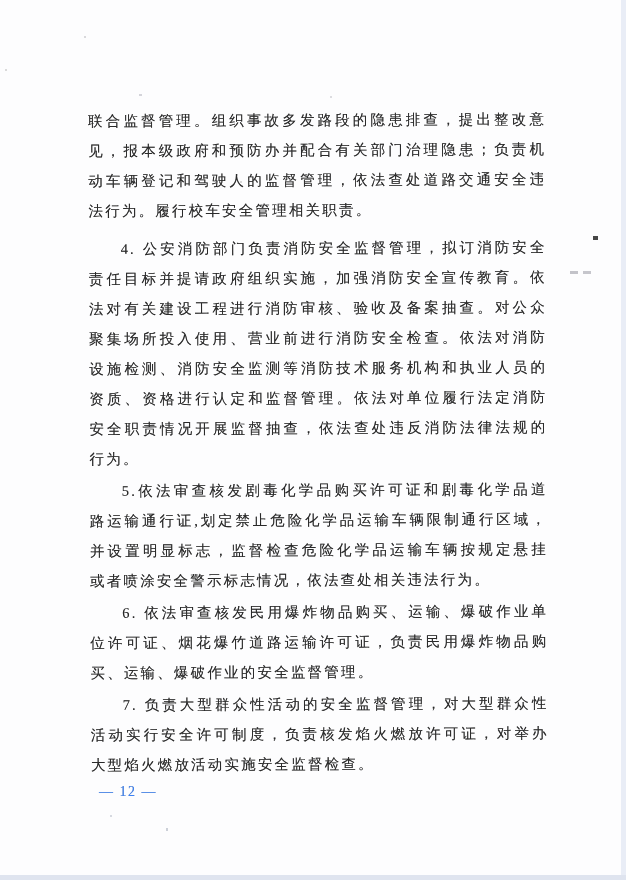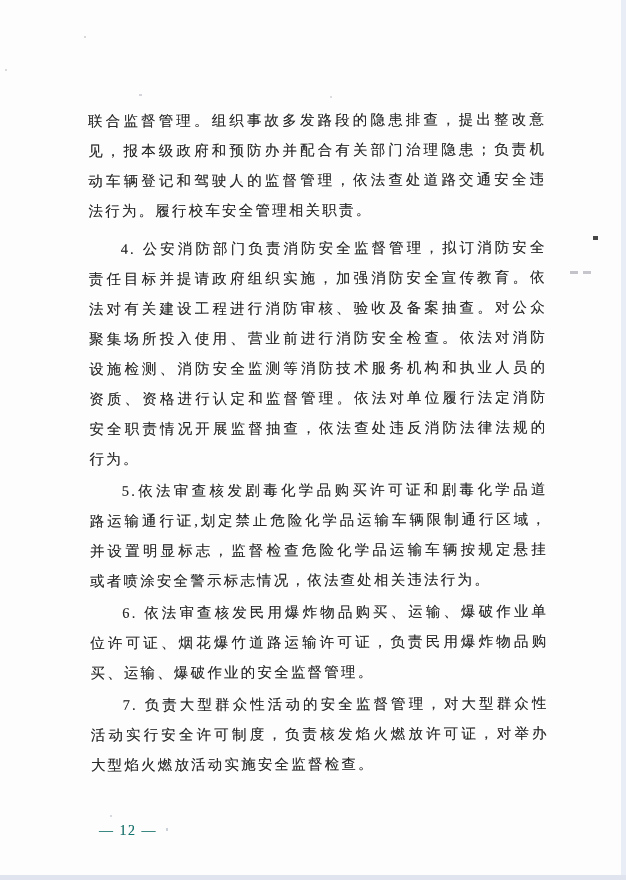--- a/index.html
+++ b/index.html
@@ -52,24 +52,24 @@
     overflow: visible;
     color: #2a2a2a;
     text-shadow: 0 0 0.4px rgba(20,20,20,0.45);
   }
   .line.first { text-indent: 32px; }
   .line.last  { text-align-last: left; }
   
   .page-number {
     position: absolute;
     left: 99px;
-    top: 823px;
+    top: 784px;
     font-size: 14px;
     letter-spacing: 1.5px;
-    color: #0f766e;
+    color: #3b82f6;
     text-shadow: 0 0 0.4px rgba(20,20,20,0.4);
   }
   
   .speck { position: absolute; }
 </style>
 </head>
 <body>
 
 <div class="page">
 

